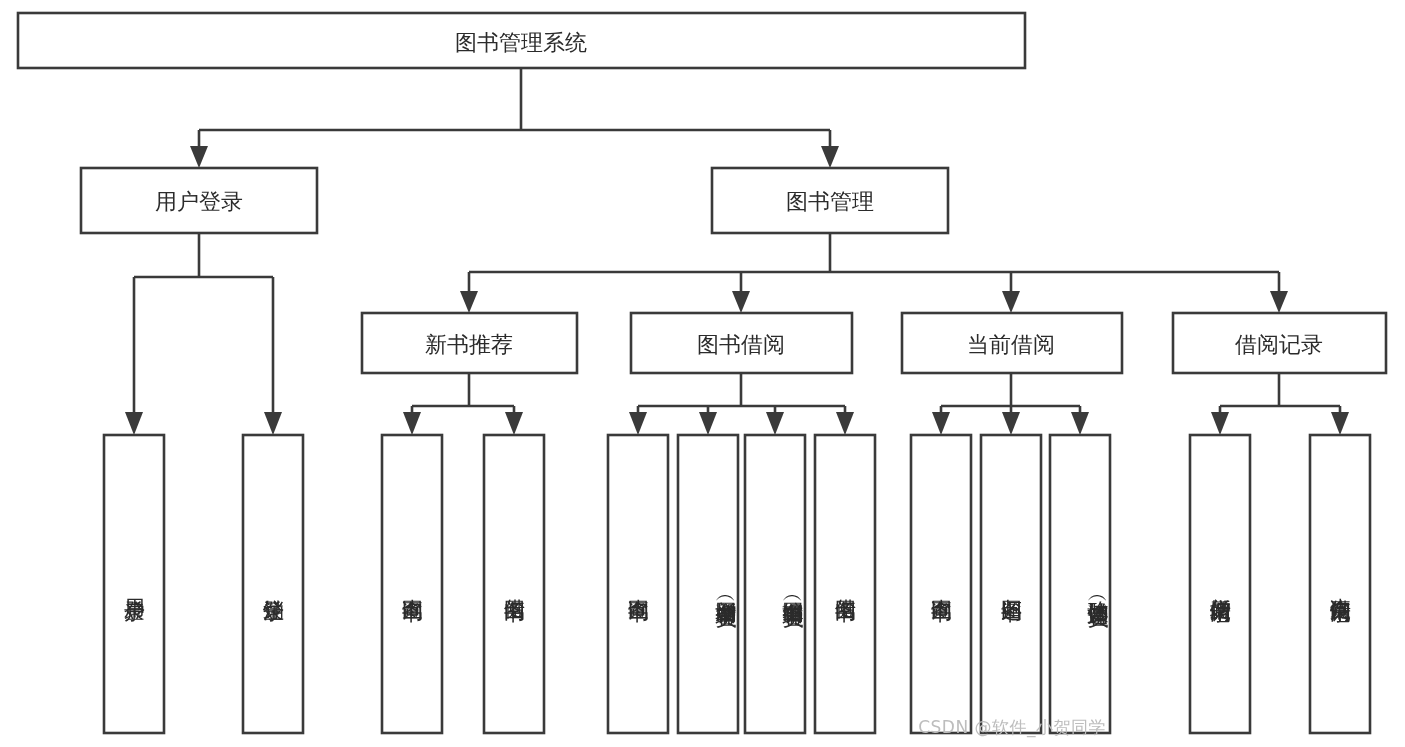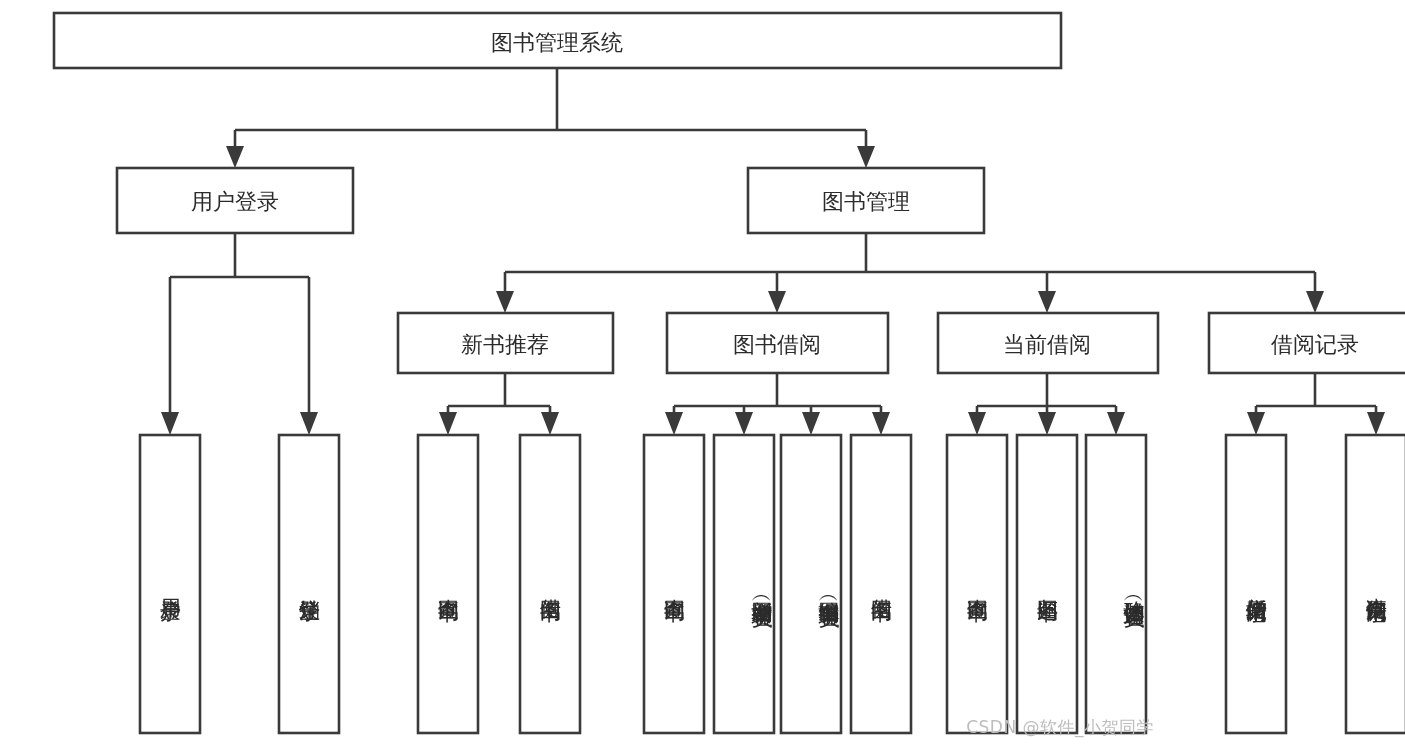--- a/index.html
+++ b/index.html
@@ -11,21 +11,20 @@
     width: 1405px;
     height: 747px;
     overflow: hidden;
     font-family: "DejaVu Sans", "Liberation Sans", sans-serif;
   }
   #diagram-root {
     position: relative;
     width: 1126px;
     height: 747px;
     background: #ffffff;
-    margin-left: 36px;
   }
   svg.flow {
     position: absolute;
     left: 0;
     top: 0;
     width: 1405px;
     height: 747px;
   }
   .node-rect {
     fill: #ffffff;
@@ -57,21 +56,21 @@
     line-height: 1.18;
     color: #2b2b2b;
     writing-mode: vertical-rl;
     text-orientation: upright;
     letter-spacing: 1px;
     text-align: center;
     pointer-events: none;
   }
   .watermark {
     position: absolute;
-    right: 8px;
+    right: 20px;
     bottom: 8px;
     font-family: "DejaVu Sans", "Liberation Sans", sans-serif;
     font-size: 17px;
     color: #bdbdbd;
     letter-spacing: 0.5px;
     white-space: nowrap;
   }
 </style>
 </head>
 <body>

